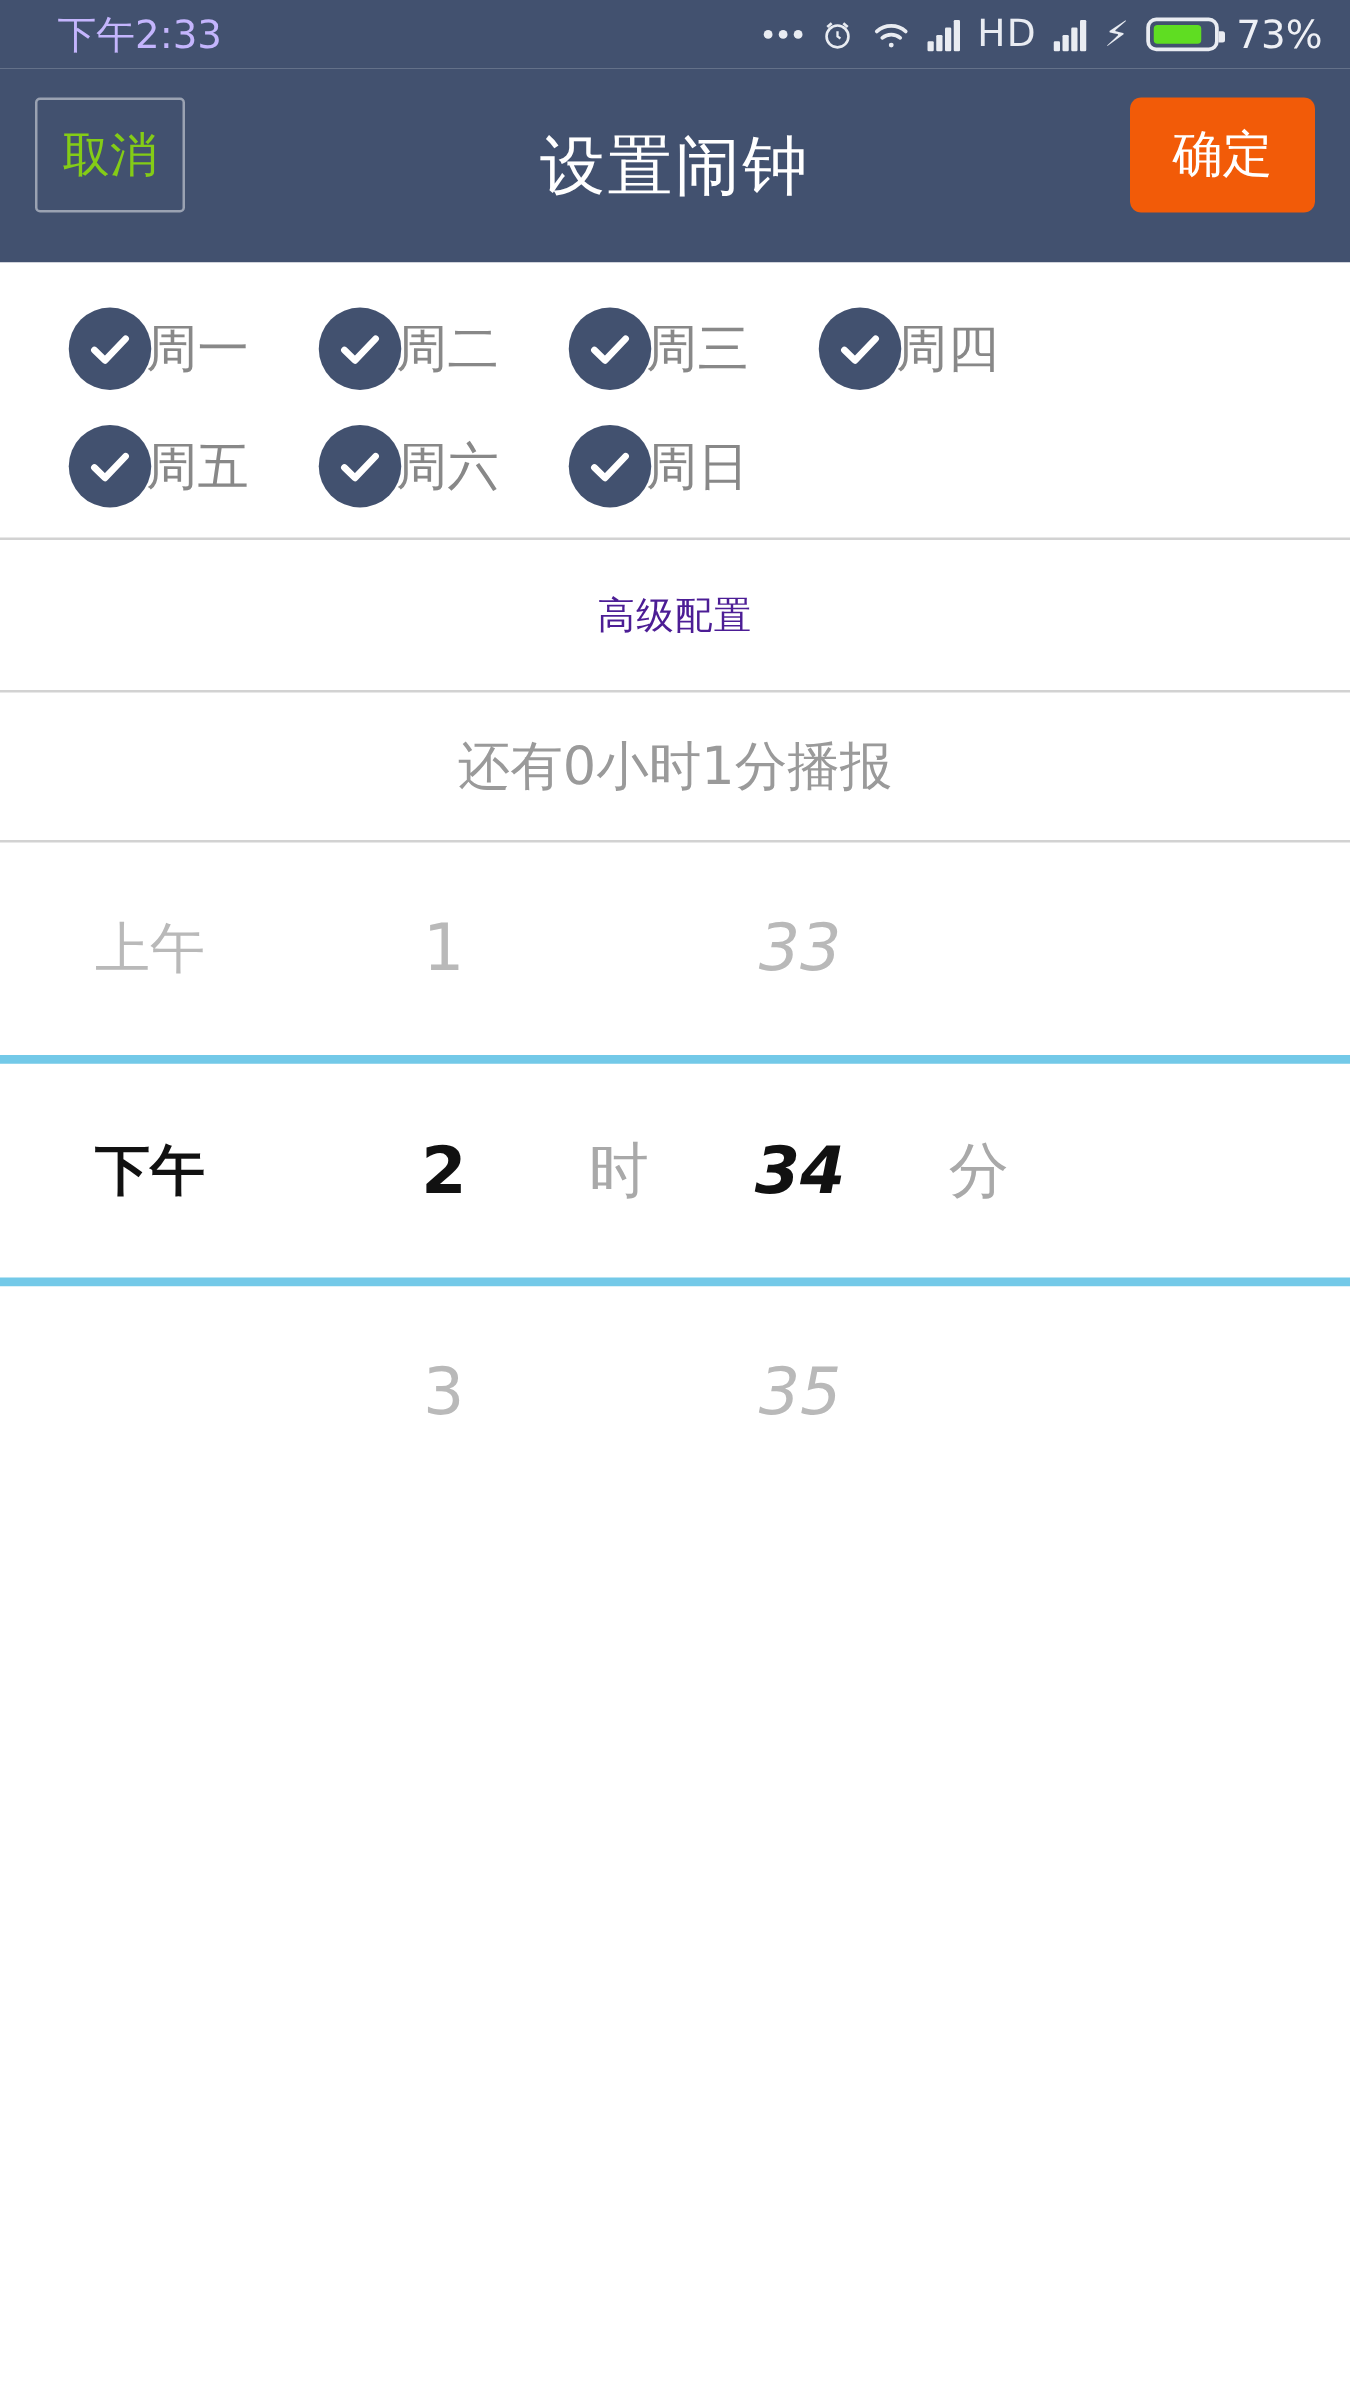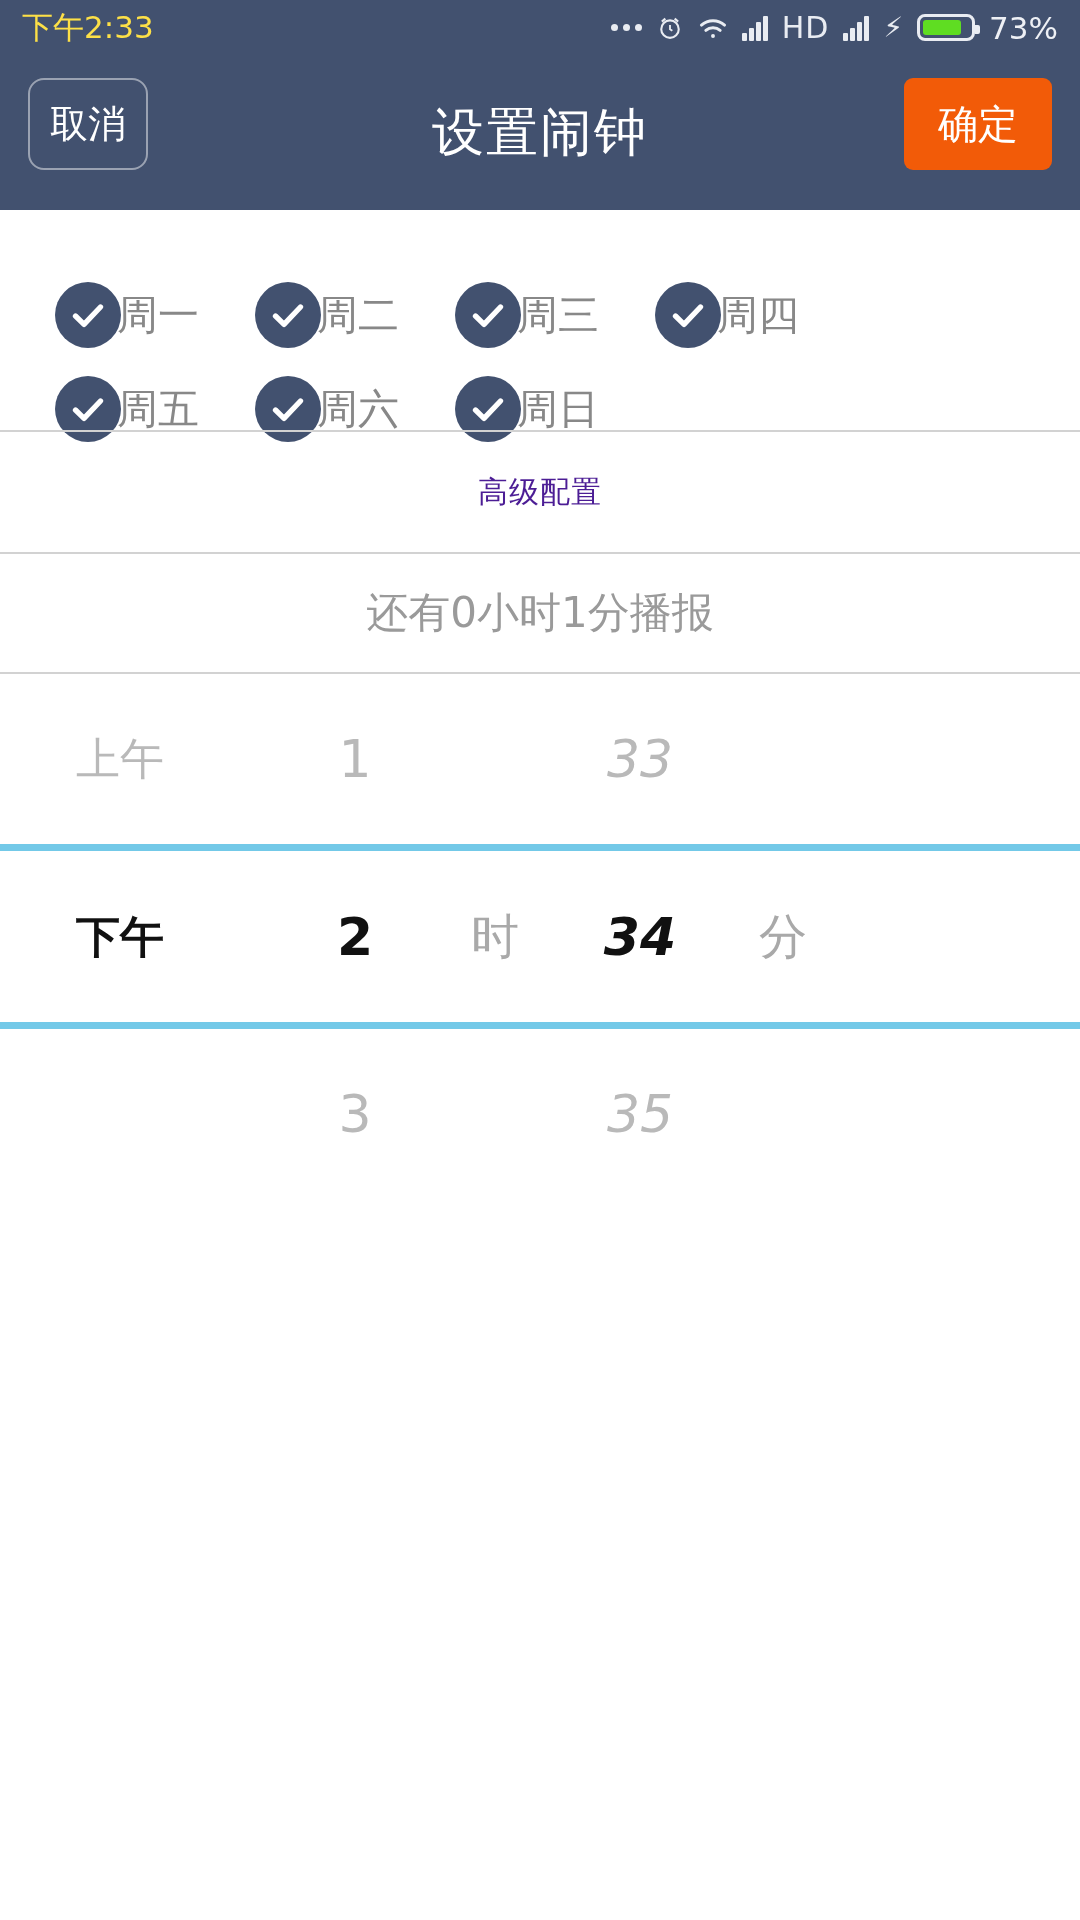--- a/index.html
+++ b/index.html
@@ -10,21 +10,21 @@
     overflow:hidden;
   }
   #app { position:relative; width:1080px; height:1920px; background:#ffffff; }
 
   
   .statusbar{
     position:absolute; left:0; top:0; width:1080px; height:55px;
     background:#42516F; color:#e9ecf2;
     display:flex; align-items:center; padding:0 22px;
   }
-  .sb-time{ font-size:31px; letter-spacing:0px; color:#fde047; }
+  .sb-time{ font-size:31px; letter-spacing:0px; color:#c4b5fd;margin-left:24px; }
   .sb-right{ margin-left:auto; display:flex; align-items:center; gap:14px; }
   .ic-dots{ display:flex; gap:5px; align-items:center; }
   .ic-dots i{ width:7px;height:7px;border-radius:50%;background:#e9ecf2;display:block; }
   .ic-alarm{ width:28px;height:28px; position:relative; }
   .ic-wifi{ width:30px;height:26px; position:relative; }
   .ic-sig{ display:flex; align-items:flex-end; gap:2px; height:26px; }
   .ic-sig i{ width:5px;background:#e9ecf2;display:block;border-radius:1px; }
   .ic-sig i:nth-child(1){height:8px;} .ic-sig i:nth-child(2){height:13px;}
   .ic-sig i:nth-child(3){height:19px;} .ic-sig i:nth-child(4){height:25px;}
   .sb-hd{ font-size:30px; color:#e9ecf2; letter-spacing:1px; }
@@ -40,40 +40,39 @@
   .ic-batt span{ display:block;height:100%;width:82%;background:#5FDD22;border-radius:3px; }
   .sb-pct{ font-size:31px; color:#eef0f5; }
 
   
   .header{
     position:absolute; left:0; top:55px; width:1080px; height:155px;
     background:#42516F; display:flex; align-items:center;
   }
   .btn-cancel{
     position:absolute; left:28px; top:23px; width:120px;height:92px;
-    border:2px solid #9AA2B2; border-radius:16px; background:transparent;
-    color:#ffffff; font-size:38px; line-height:88px; text-align:center;
+    border:2px solid #9AA2B2; border-radius:4px; background:transparent;
+    color:#84cc16; font-size:38px; line-height:88px; text-align:center;
     font-family:"DejaVu Sans","Liberation Sans",sans-serif;
   }
   .hdr-title{
     position:absolute; left:0; top:0; width:1080px; height:155px;
     display:flex; align-items:center; justify-content:center;
     color:#ffffff; font-size:52px; letter-spacing:2px;
   }
   .btn-confirm{
     position:absolute; right:28px; top:23px; width:148px;height:92px;
     background:#F25B08; border:none; border-radius:9px;
     color:#ffffff; font-size:40px; line-height:92px; text-align:center;
   }
 
   
   .days{
     position:absolute; left:0; top:210px; width:1080px; height:220px;
     background:#ffffff;
-    margin-top:36px;
   }
   .day-row{ display:flex; height:94px; align-items:center; }
   .day-row.r1{ margin-top:22px; }
   .day{
     width:200px; display:flex; align-items:center; gap:0px; padding-left:55px;
   }
   .chk{
     width:66px;height:66px;border-radius:50%;background:#42516F;
     display:flex;align-items:center;justify-content:center; flex:none;
     position:relative;

